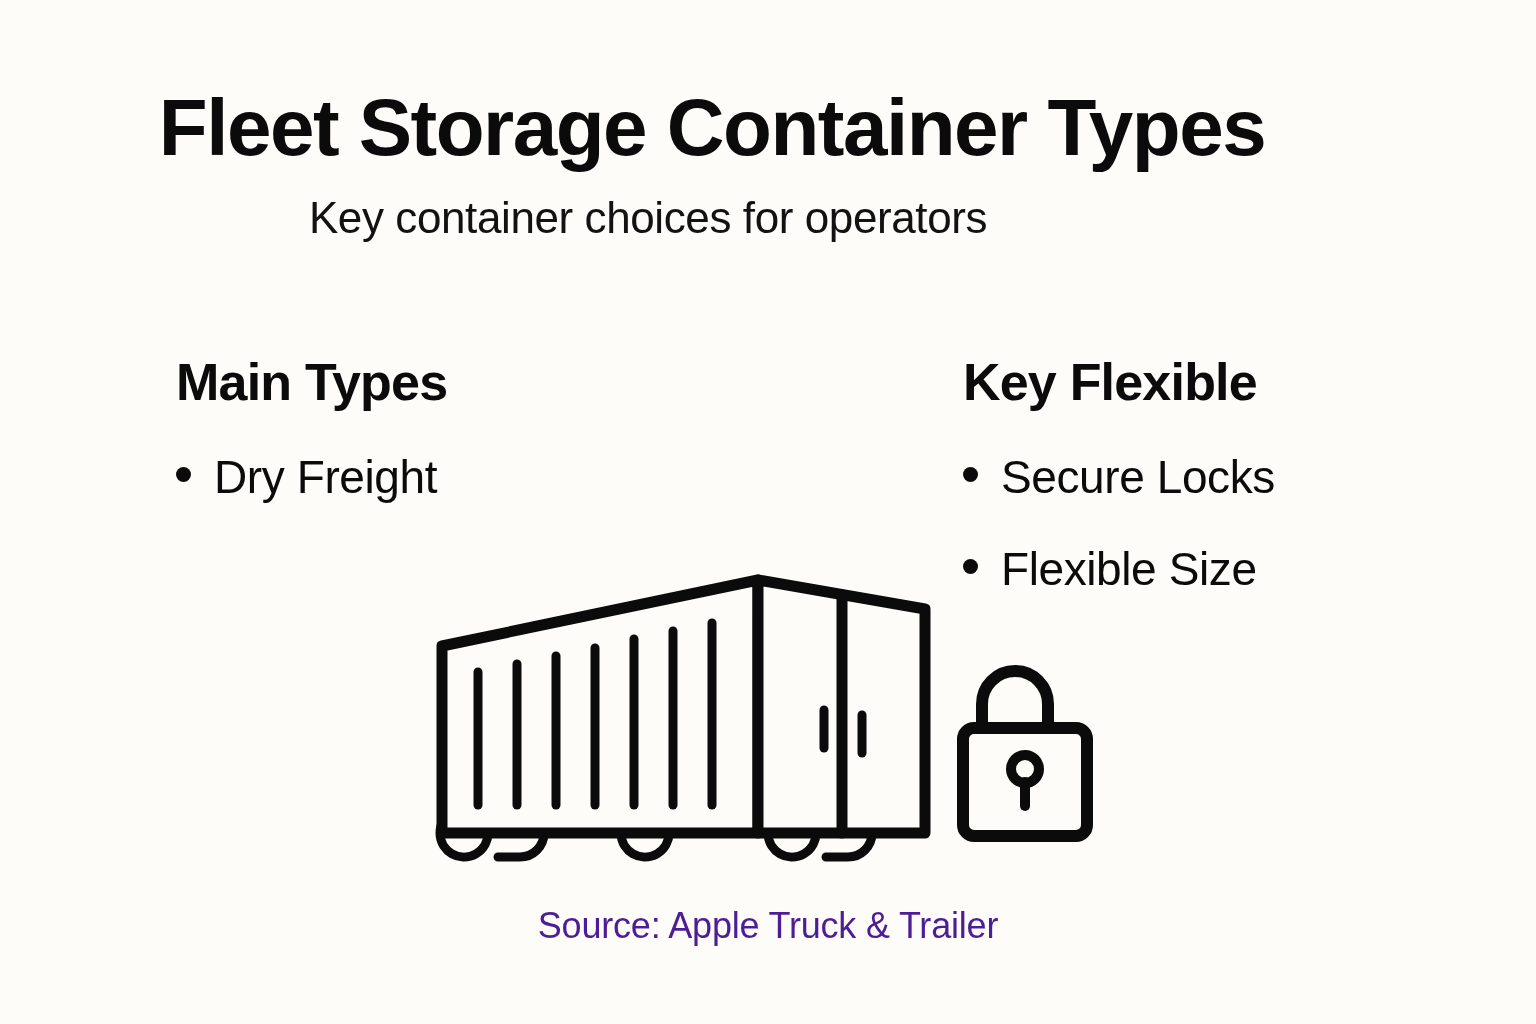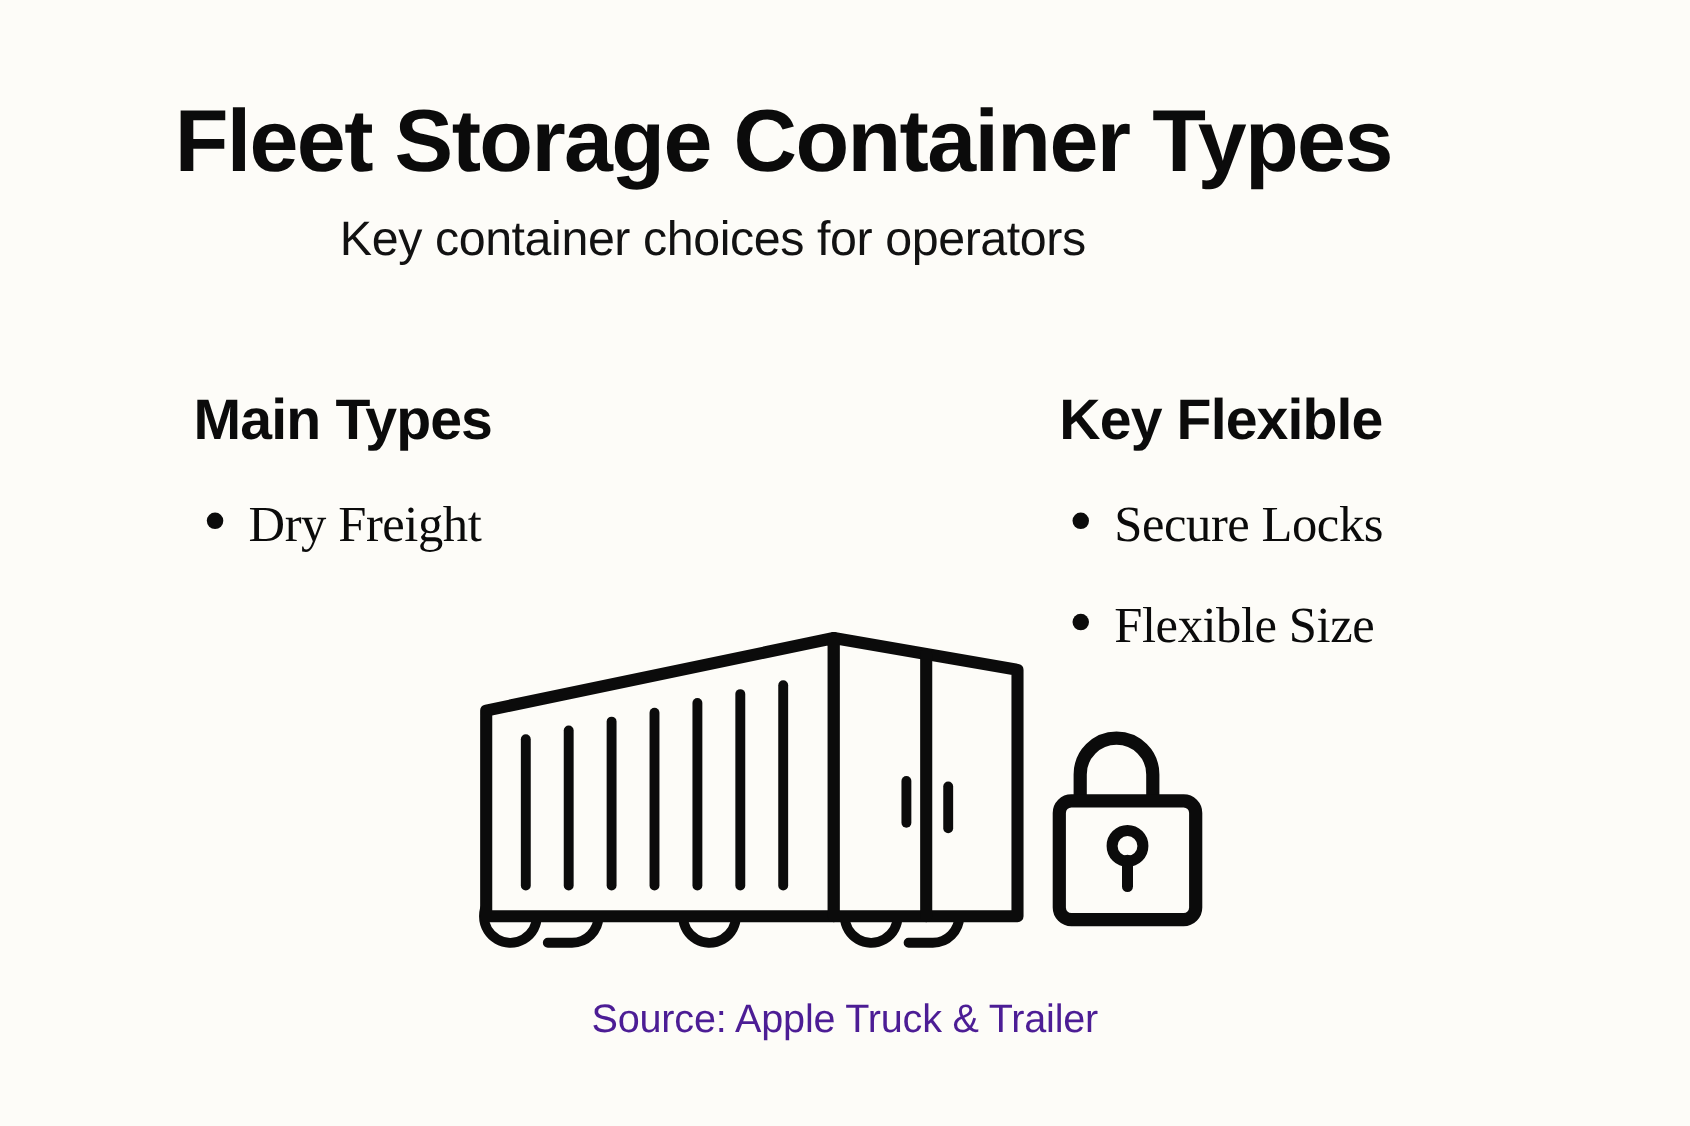--- a/index.html
+++ b/index.html
@@ -47,38 +47,37 @@
     line-height: 1;
     color: #121212;
     white-space: nowrap;
   }
 
   
   .column {
     position: absolute;
     top: 356px;
   }
-  .column.left  { left: 176px; }
+  .column.left  { left: 176px; text-align: center; }
   .column.right { left: 963px; }
 
   .col-heading {
     font-size: 52px;
     font-weight: 700;
     letter-spacing: -0.8px;
     line-height: 1;
     margin: 0 0 14px 0;
     color: #0B0B0B;
     white-space: nowrap;
   }
 
   .bullet-list {
     list-style: none;
-    margin: 12px;
+    margin: 0;
     padding: 0;
-    font-family: Liberation Serif, serif;
   }
   .bullet-item {
     display: flex;
     align-items: baseline;
     margin-top: 46px;
     white-space: nowrap;
   }
   .bullet-dot {
     width: 15px;
     height: 15px;

